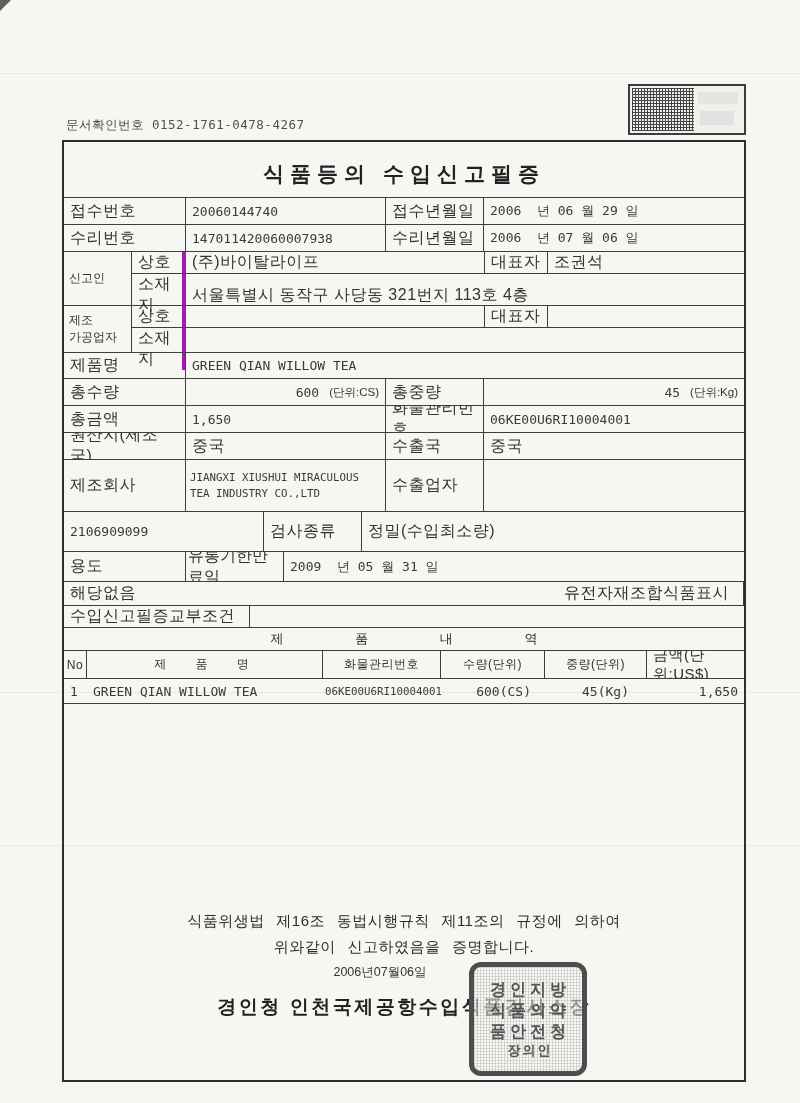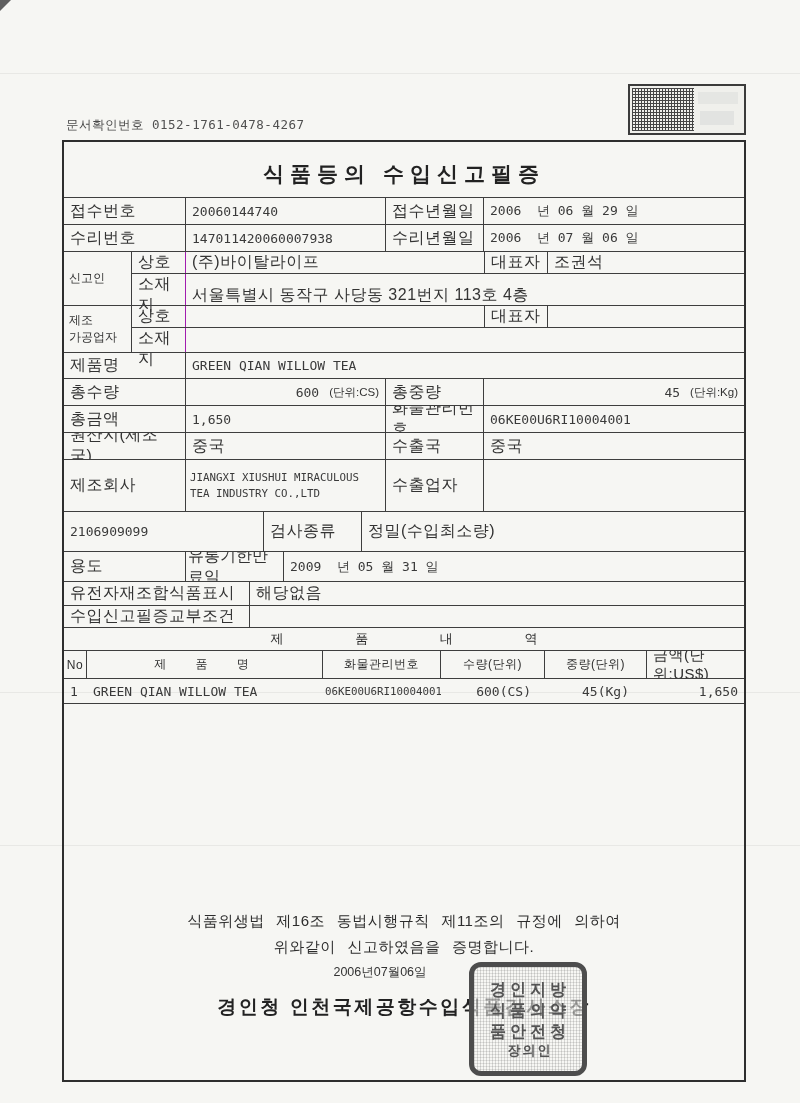--- a/index.html
+++ b/index.html
@@ -32,21 +32,21 @@
   .grow{flex:1 1 auto;}
   .right{justify-content:flex-end;}
   .unit{font-size:11.5px;margin-left:10px;letter-spacing:0;}
   
   .group{display:flex;border-top:1px solid #3e3e3e;box-sizing:border-box;flex:none;}
   .gl{width:68px;border-right:1px solid #3e3e3e;display:flex;flex-direction:column;justify-content:center;
       padding:0 5px;box-sizing:border-box;font-size:12px;color:#333;}
   .gr{flex:1;display:flex;flex-direction:column;}
   .subrow{display:flex;flex:1;box-sizing:border-box;}
   .subrow + .subrow{border-top:1px solid #3e3e3e;}
-  .sl{width:54px;border-right:1px solid #a21caf;}
+  .sl{width:54px;border-right:4px solid #a21caf;}
   .repL{width:64px;border-left:1px solid #3e3e3e;border-right:1px solid #3e3e3e;}
   .repV{width:196px;}
   .wGmoL{width:186px;}
   
   .band{height:22px;display:flex;align-items:center;justify-content:center;border-top:1px solid #3e3e3e;}
   .band span{font-size:13px;letter-spacing:34px;padding-left:34px;white-space:pre;color:#2d2d2d;}
   .dh{justify-content:center;font-size:12px;color:#2f2f2f;}
   .w1{width:23px}.w2{width:236px}.w3{width:118px}.w4{width:104px}.w5{width:102px}.w6{width:97px}
   .fs11{font-size:15px;}
   .spaced{letter-spacing:13px;padding-left:13px;white-space:pre;}
@@ -191,22 +191,22 @@
     <div class="c wD lab">정밀(수입최소량)</div>
   </div>
 
   <div class="row" style="height:30px">
     <div class="c br wA lab">용도</div>
     <div class="c br wC lab" style="padding:0 2px;letter-spacing:0">유통기한만료일</div>
     <div class="c wD mono">2009  년 05 월 31 일</div>
   </div>
 
   <div class="row" style="height:24px">
+    <div class="c grow lab">해당없음</div>
     <div class="c br wGmoL lab">유전자재조합식품표시</div>
-    <div class="c grow lab">해당없음</div>
   </div>
 
   <div class="row" style="height:22px">
     <div class="c br wGmoL lab">수입신고필증교부조건</div>
     <div class="c grow lab"></div>
   </div>
 
   <div class="band">
     <span>제 품 내 역</span>
   </div>

